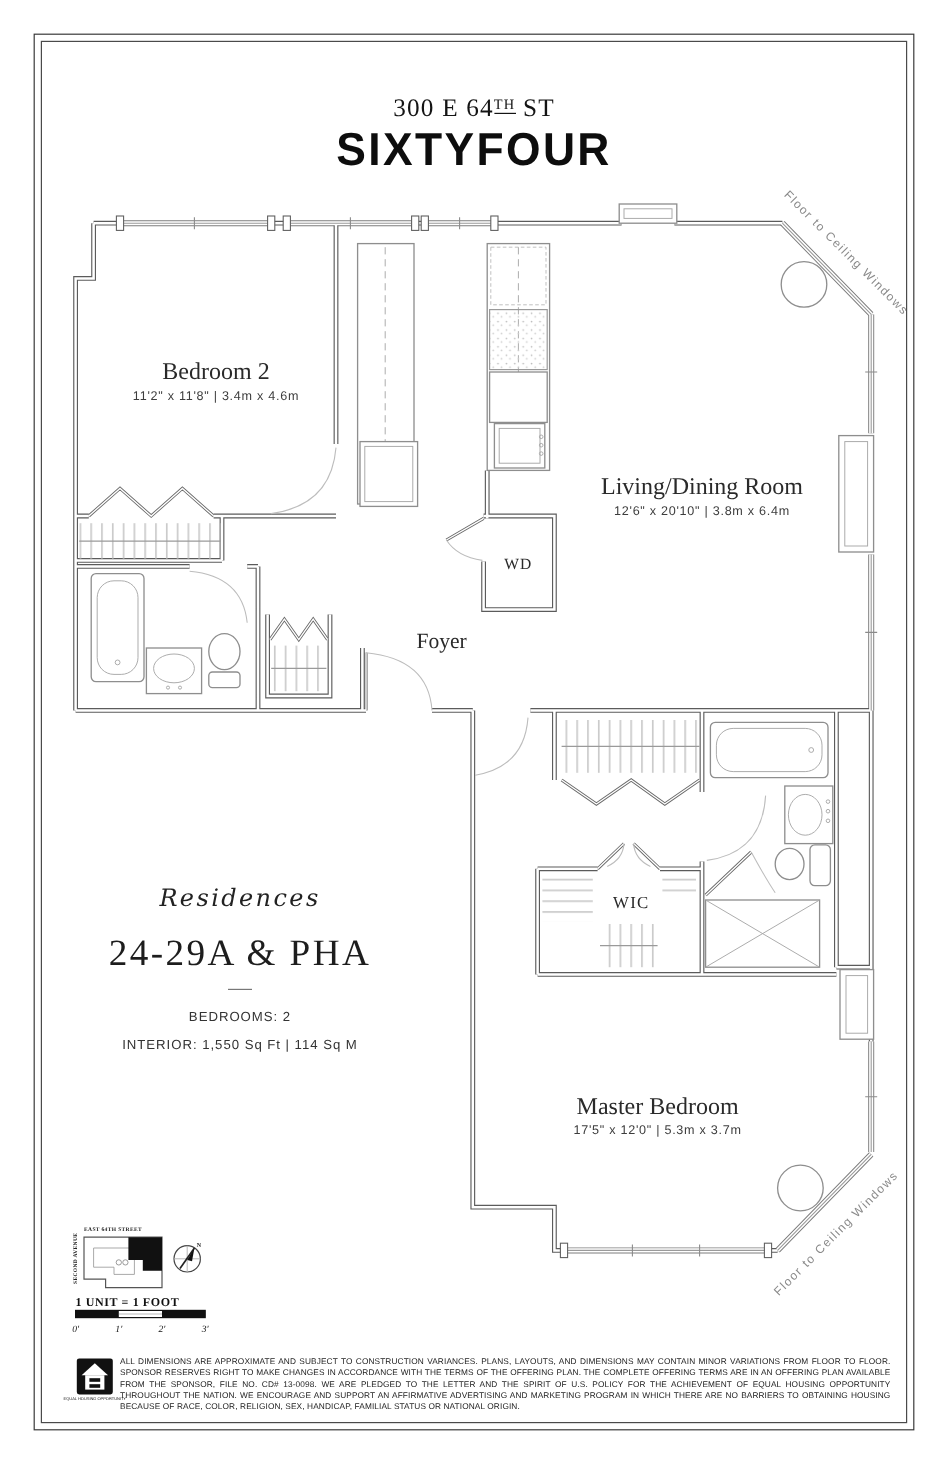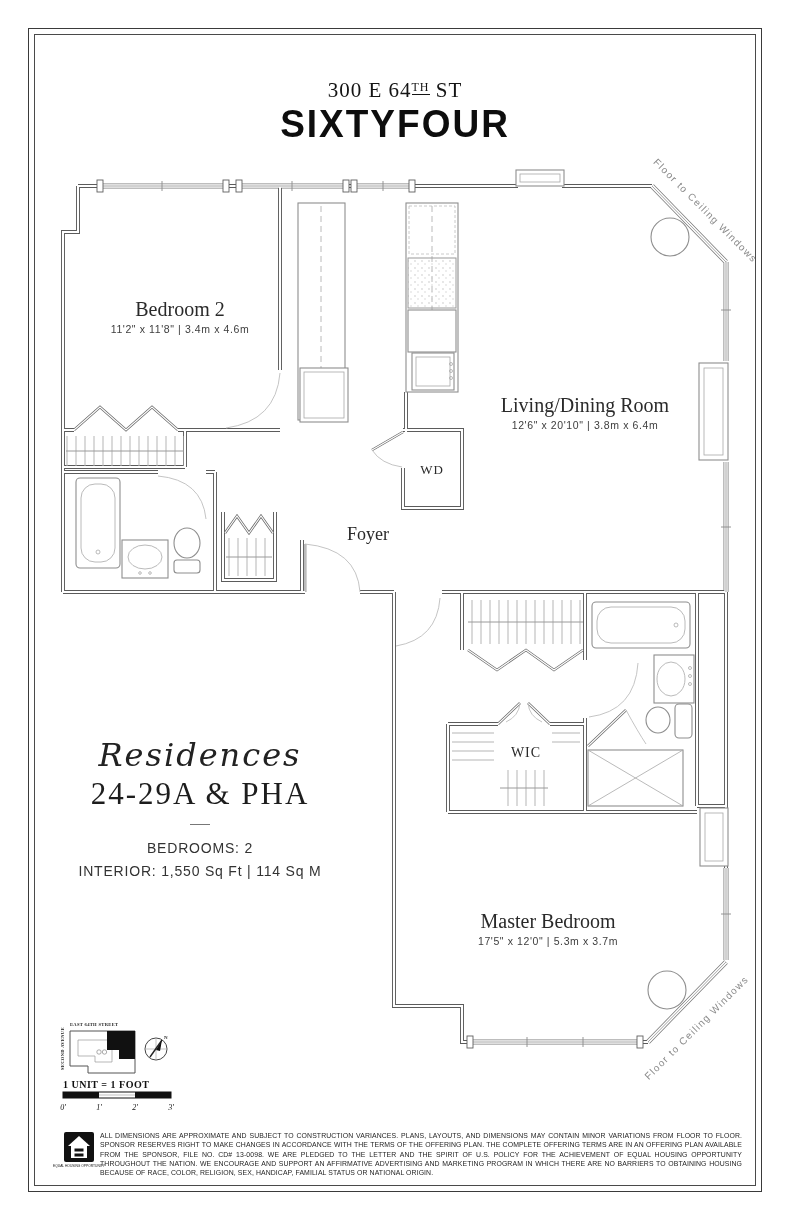--- a/index.html
+++ b/index.html
@@ -10,26 +10,26 @@
   .border-inner{position:absolute;left:34px;top:34px;right:34px;bottom:34px;
         border:1px solid #4a4a4a;pointer-events:none;}
   
   .header{position:absolute;left:0;top:78px;width:790px;text-align:center;}
   .address{font-family:"Liberation Serif",serif;font-size:21px;letter-spacing:1px;color:#141414;}
   .address sup{font-size:12px;vertical-align:6px;border-bottom:1px solid #141414;padding-bottom:0;}
   .building{font-family:"Liberation Sans",sans-serif;font-weight:bold;font-size:37px;
         letter-spacing:2px;margin-top:1px;color:#0d0d0d;transform:scaleY(1.04);}
   
   .residence{position:absolute;left:55px;top:736px;width:290px;text-align:center;}
-  .res-script{font-family:"DejaVu Serif",serif;font-style:italic;font-size:32px;
+  .res-script{font-family:"DejaVu Serif",serif;font-style:italic;font-size:20px;
         letter-spacing:2px;color:#222;}
   .res-units{font-family:"Liberation Serif",serif;font-size:31px;letter-spacing:2px;
-        color:#1d1d1d;margin-top:2px;}
+        color:#1d1d1d;margin-top:16px;}
   .res-divider{width:20px;border-top:1.6px solid #777;margin:12px auto 12px auto;}
-  .res-stat{font-size:14px;letter-spacing:0.8px;color:#333;line-height:23px;}
+  .res-stat{font-size:11px;letter-spacing:0.8px;color:#333;line-height:23px;}
   
   .disclaimer{position:absolute;left:100px;top:1131px;width:642px;font-size:6.9px;
         line-height:9.3px;letter-spacing:0.1px;color:#242424;text-align:justify;}
   svg text{font-family:"Liberation Serif",serif;fill:#2a2a2a;}
   .t-room{font-size:20px;}
   .t-dims{font-family:"Liberation Sans",sans-serif;font-size:10.5px;letter-spacing:0.6px;fill:#3d3d3d;}
   .t-small{font-size:13px;letter-spacing:1px;}
   .t-ftcw{font-family:"Liberation Sans",sans-serif;font-size:10px;letter-spacing:1.3px;fill:#8a8a8a;}
   .t-map{font-size:4.6px;font-weight:bold;letter-spacing:0.3px;fill:#222;}
   .t-scale{font-size:10px;font-weight:bold;letter-spacing:0.5px;fill:#111;}

